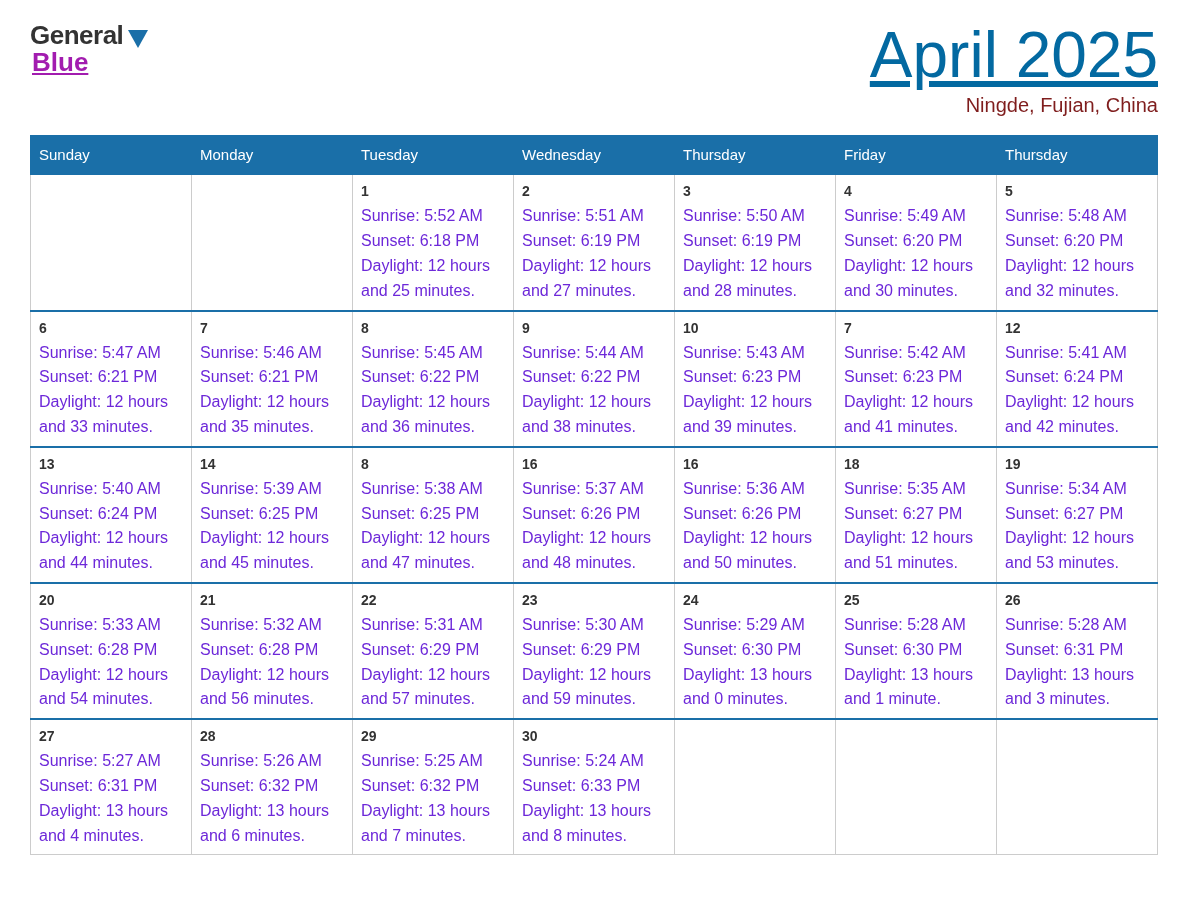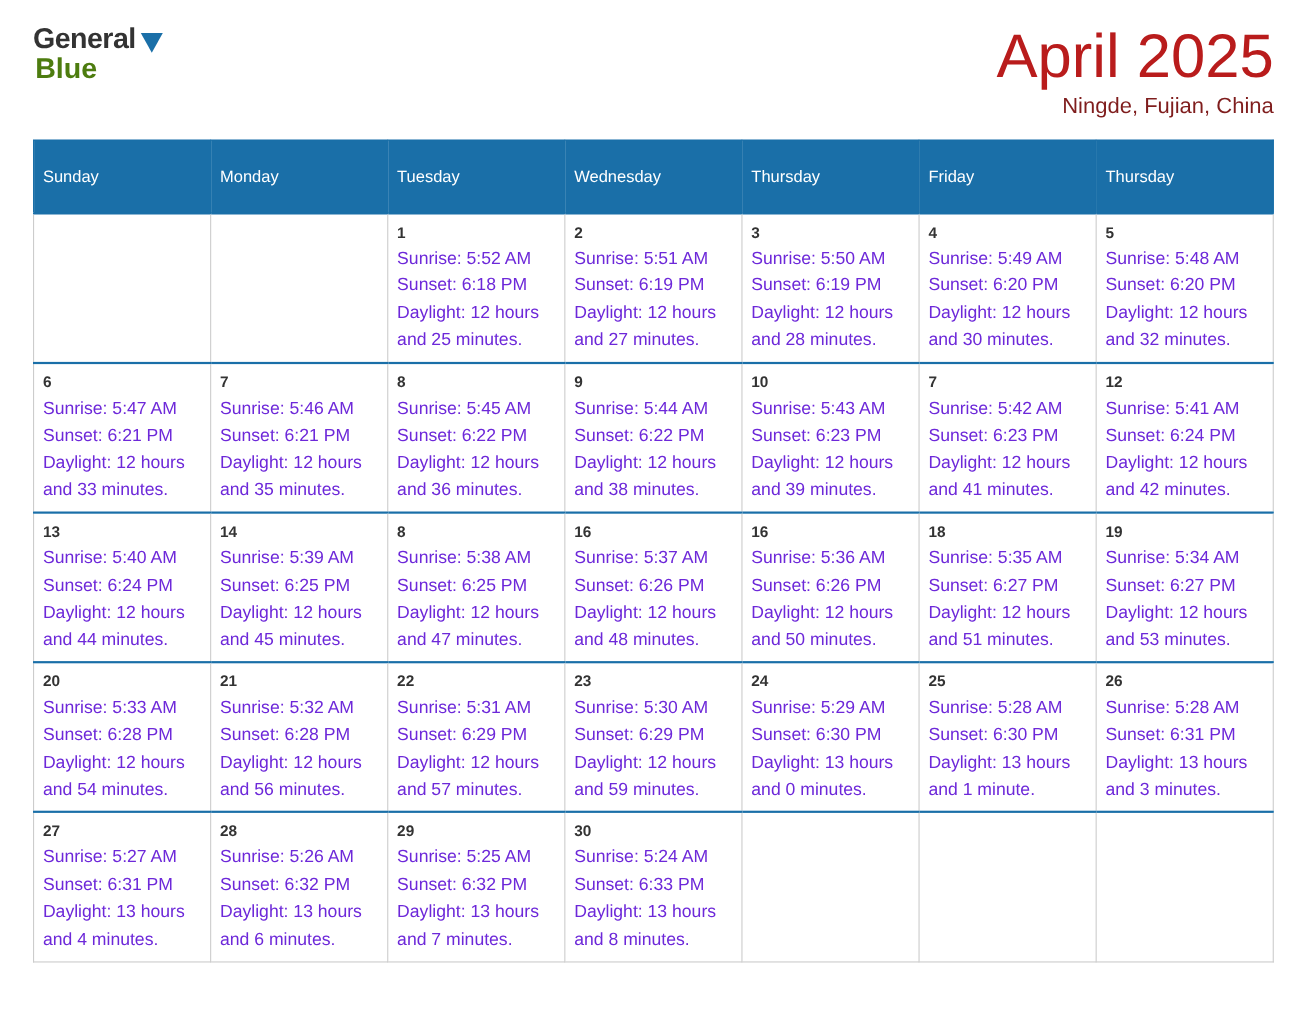--- a/index.html
+++ b/index.html
@@ -38,47 +38,49 @@
       height: 0;
       border-left: 10px solid transparent;
       border-right: 10px solid transparent;
       border-top: 18px solid #1a6fa8;
       margin-left: 3px;
       margin-top: 6px;
     }
     .logo-blue {
       font-size: 26px;
       font-weight: bold;
-      color: #4d7c0f;
+      color: #a21caf;
       margin-top: -4px;
       margin-left: 2px;
+      text-decoration: underline;
     }
     .title-block {
       text-align: right;
     }
     .month-title {
-      font-size: 56px;
+      font-size: 64px;
       font-weight: normal;
-      color: #b91c1c;
+      color: #0369a1;
       line-height: 1.1;
+      text-decoration: underline;
     }
     .location {
       font-size: 20px;
       color: #7f1d1d;
       margin-top: 4px;
     }
     .calendar {
       width: 100%;
       border-collapse: collapse;
       border: 1px solid #ccc;
     }
     .calendar th {
       background-color: #1a6fa8;
       color: #fff;
-      padding: 24px 8px;
+      padding: 10px 8px;
       font-size: 15px;
       font-weight: normal;
       text-align: left;
       border: 1px solid #1a6fa8;
     }
     .calendar td {
       vertical-align: top;
       padding: 6px 8px;
       border: 1px solid #ccc;
       width: calc(100% / 7);

